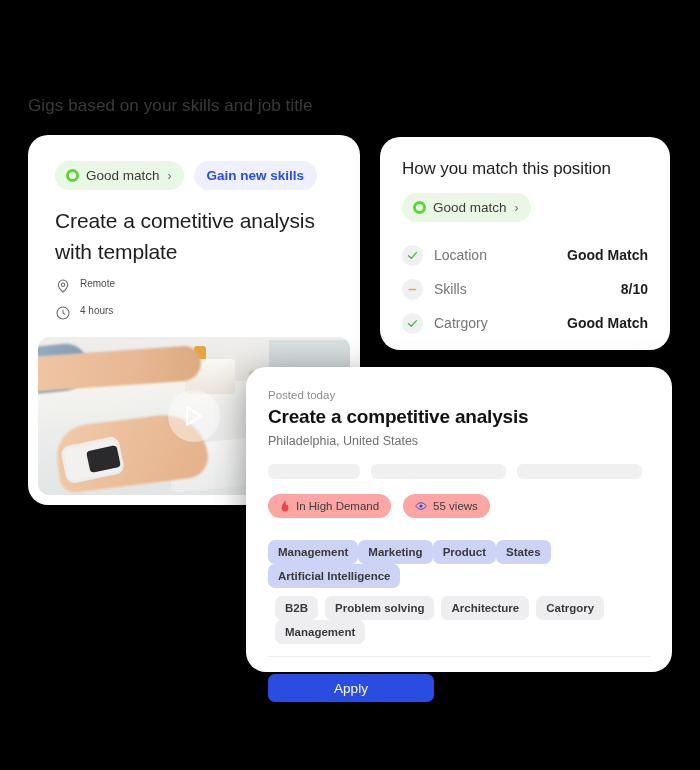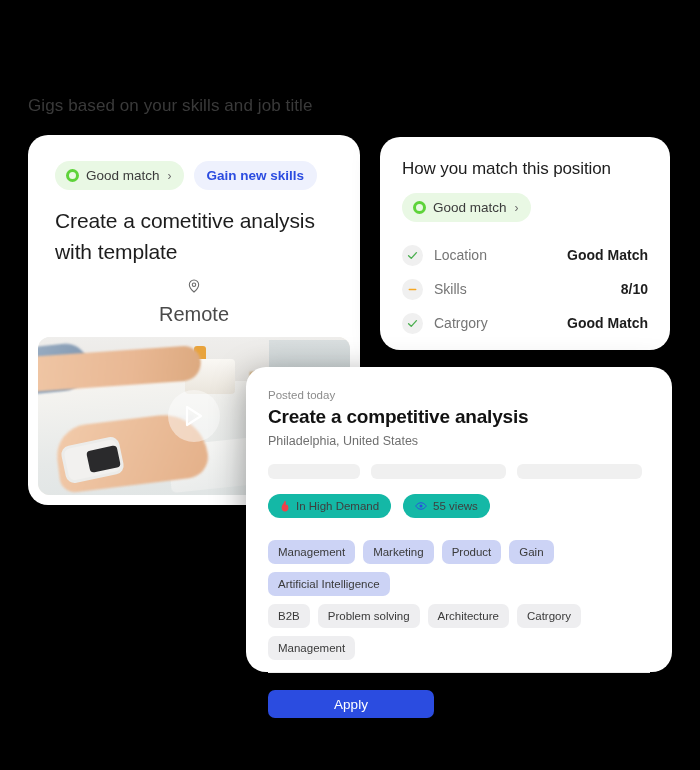--- a/index.html
+++ b/index.html
@@ -44,22 +44,22 @@
     background: #eef1fd; color: #2b4ce0; font-weight: 700;
     padding: 7px 13px;
     justify-content: flex-end;
   }
   .gig-title {
     margin: 15px 27px 0 27px;
     font-size: 21px; line-height: 1.48; font-weight: 400; color: #1d1d1d;
     letter-spacing: -.1px;
   }
   .meta-row {
-    display: flex; align-items: center; gap: 9px;
-    margin: 11px 27px 0 27px; font-size: 20px; color: #4a4a4a; flex-direction: column;
+    display: flex; gap: 9px;
+    margin: 11px 27px 0 27px; font-size: 10px; color: #4a4a4a;
   }
   .meta-row:first-of-type { margin-top: 14px; }
   .meta-ico { width: 16px; height: 16px; flex: none; color: #6b6b6b; }
 
   
   .photo {
     position: absolute; left: 10px; right: 10px; top: 202px; bottom: 10px;
     border-radius: 12px; overflow: hidden;
     background: linear-gradient(150deg,#e9ecea 0%,#f3efe9 30%,#efe8dd 55%,#e7e8e6 100%);
   }
@@ -129,28 +129,28 @@
   .d-pad { padding: 22px 22px 0 22px; }
   .d-posted { font-size: 11.5px; color: #8c8c8c; }
   .d-title { font-size: 19px; font-weight: 700; color: #121212; margin-top: 5px; letter-spacing: -.2px; }
   .d-loc { font-size: 12.5px; color: #6f6f6f; margin-top: 6px; }
   .skel-row { display: flex; gap: 11px; margin-top: 16px; }
   .skel { height: 15px; border-radius: 6px; background: #f0f0f0; }
   .skel.a { width: 92px; } .skel.b { width: 135px; } .skel.c { width: 125px; }
   .badges { display: flex; gap: 12px; margin-top: 15px; }
   .badge {
     display: inline-flex; align-items: center; gap: 6px;
-    background: #14b8a6; border-radius: 999px; padding: 6px 12px;
+    background: #fca5a5; border-radius: 999px; padding: 6px 12px;
     font-size: 11.5px; color: #3e3e3e;
   }
   .tags { margin: 22px 22px 0 22px; }
-  .tag-row { display: flex; flex-wrap: wrap; gap: 8px; margin-bottom: 8px; }
+  .tag-row { display: flex; flex-wrap: wrap; margin-bottom: 8px; font-weight: bold; }
   .tag { border-radius: 7px; padding: 6px 10px; font-size: 11.5px; color: #3a3a3a; white-space: nowrap; }
   .tag.primary { background: #ccd3f5; }
-  .tag.muted { background: #eeeef0; }
+  .tag.muted { background: #eeeef0; margin-left: 7px; }
   .divider { height: 1px; background: #ececec; margin: 12px 22px 0 22px; }
   .apply-wrap { padding: 17px 22px 0 22px; }
   .apply-btn {
     width: 166px; height: 28px; border: none; border-radius: 7px;
     background: #2b4ce0; color: #ffffff; font-size: 13.5px;
     font-family: "Liberation Sans", sans-serif; cursor: pointer;
   }
 </style>
 </head>
 <body>
@@ -280,21 +280,21 @@
           <span>55 views</span>
         </span>
       </div>
     </div>
 
     <div class="tags">
       <div class="tag-row">
         <span class="tag primary">Management</span>
         <span class="tag primary">Marketing</span>
         <span class="tag primary">Product</span>
-        <span class="tag primary">Gain</span>
+        <span class="tag primary">States</span>
         <span class="tag primary">Artificial Intelligence</span>
       </div>
       <div class="tag-row">
         <span class="tag muted">B2B</span>
         <span class="tag muted">Problem solving</span>
         <span class="tag muted">Architecture</span>
         <span class="tag muted">Catrgory</span>
         <span class="tag muted">Management</span>
       </div>
     </div>

